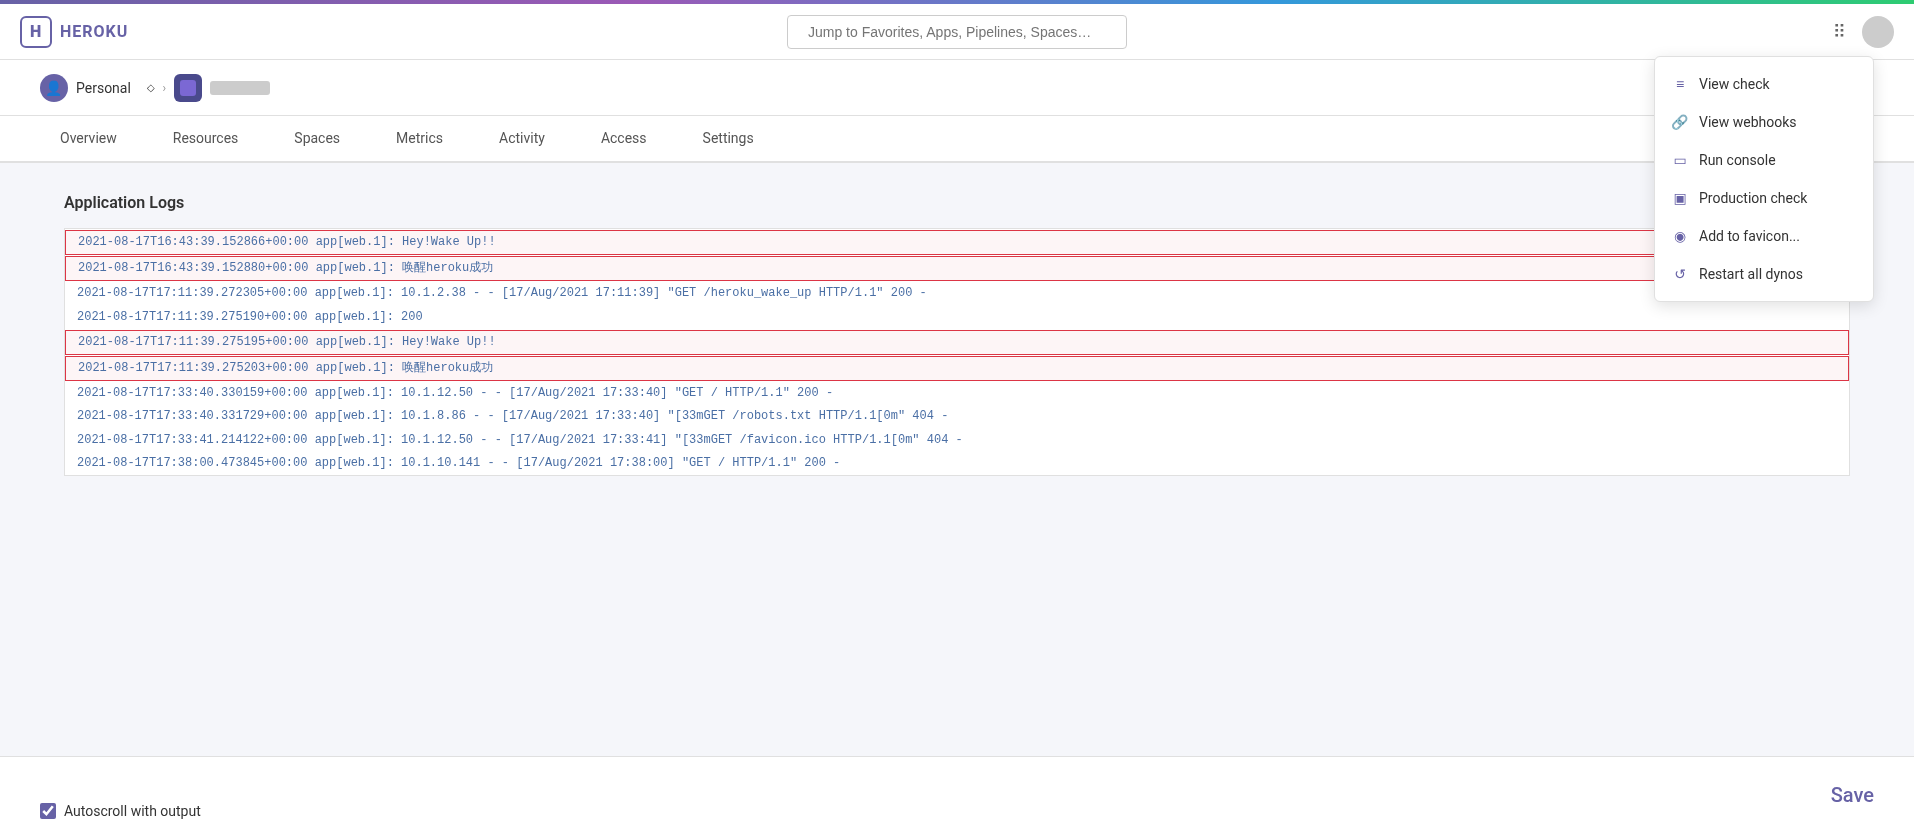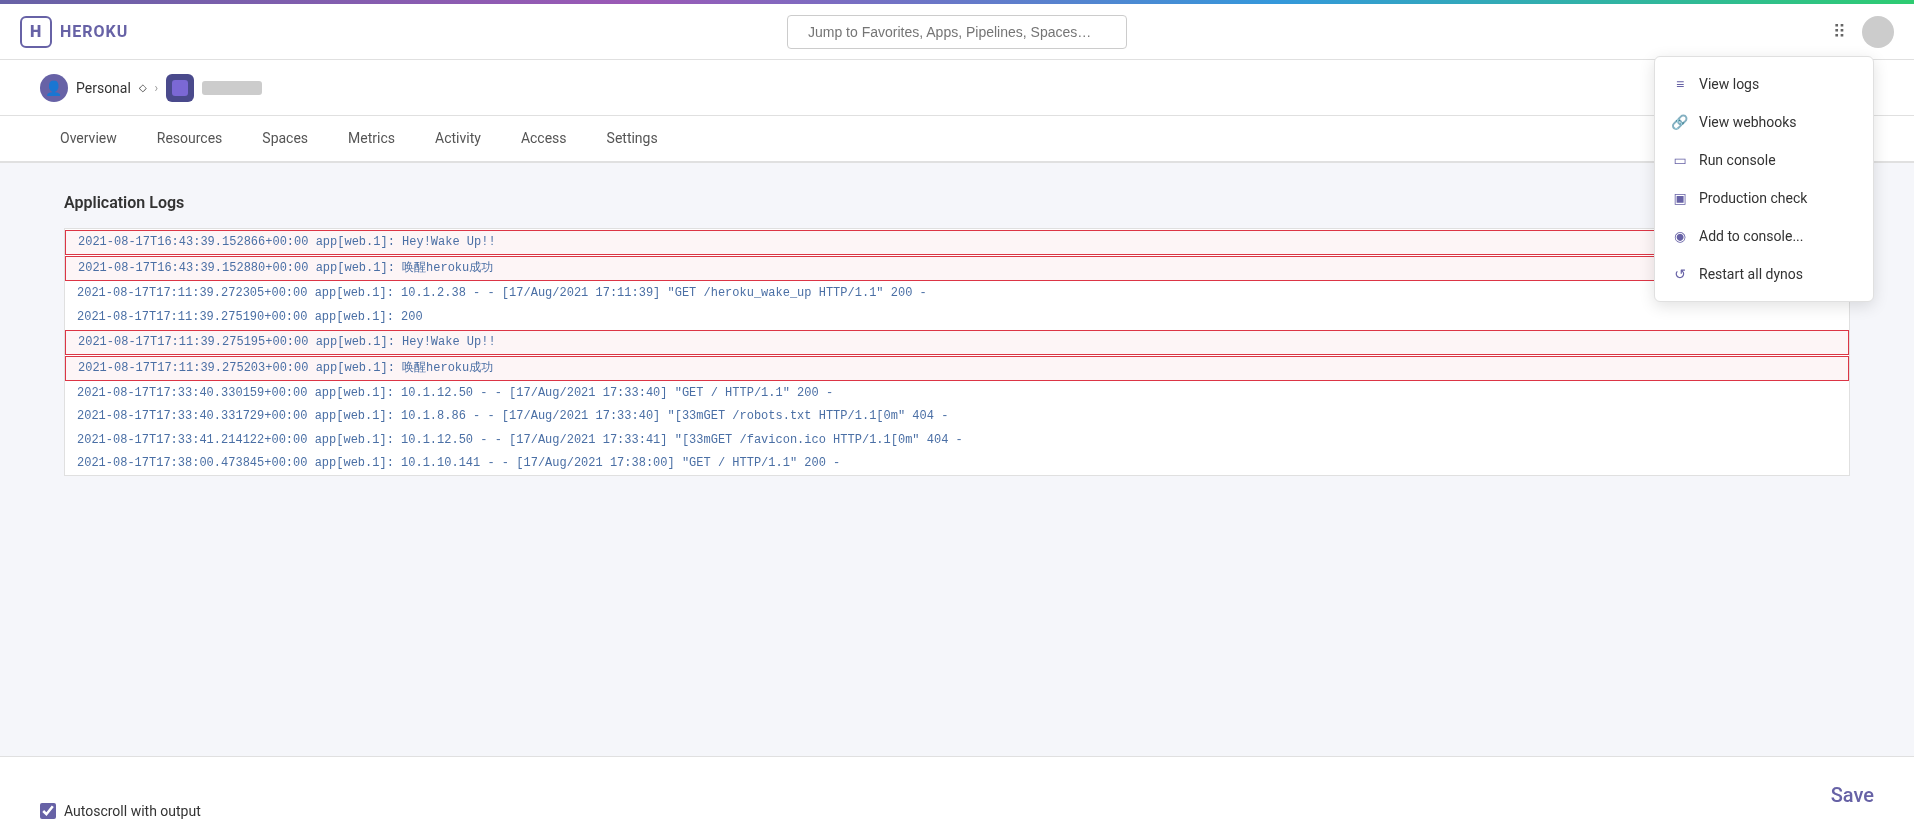--- a/index.html
+++ b/index.html
@@ -94,21 +94,21 @@
       align-items: center;
       justify-content: center;
       color: white;
       font-size: 14px;
     }
     .breadcrumb-personal {
       font-size: 14px;
       color: #333;
       display: flex;
       align-items: center;
-      gap: 8px;
+      gap: 16px;
       cursor: pointer;
     }
     .breadcrumb-chevron {
       color: #999;
       font-size: 12px;
     }
     .breadcrumb-app-icon {
       width: 28px;
       height: 28px;
       border-radius: 6px;
@@ -159,21 +159,21 @@
       gap: 6px;
     }
 
     
     .nav-tabs {
       background: #fff;
       border-bottom: 2px solid #e0e0e0;
       padding: 0 40px;
       display: flex;
       align-items: center;
-      gap: 0;
+      gap: 16px;
     }
     .nav-tab {
       padding: 14px 20px;
       font-size: 14px;
       color: #555;
       cursor: pointer;
       border-bottom: 3px solid transparent;
       margin-bottom: -2px;
       text-decoration: none;
     }
@@ -358,37 +358,37 @@
       <div class="log-line">2021-08-17T17:33:40.330159+00:00  app[web.1]:  10.1.12.50 - - [17/Aug/2021 17:33:40] "GET / HTTP/1.1" 200 -</div>
       <div class="log-line">2021-08-17T17:33:40.331729+00:00  app[web.1]:  10.1.8.86 - - [17/Aug/2021 17:33:40] "[33mGET /robots.txt HTTP/1.1[0m" 404 -</div>
       <div class="log-line">2021-08-17T17:33:41.214122+00:00  app[web.1]:  10.1.12.50 - - [17/Aug/2021 17:33:41] "[33mGET /favicon.ico HTTP/1.1[0m" 404 -</div>
       <div class="log-line">2021-08-17T17:38:00.473845+00:00  app[web.1]:  10.1.10.141 - - [17/Aug/2021 17:38:00] "GET / HTTP/1.1" 200 -</div>
     </div>
 </div>
 
 <div class="dropdown-menu" id="dropdown-menu">
   <div class="dropdown-item">
     <span class="dropdown-icon">≡</span>
-    <span>View logs</span>
+    <span>View check</span>
   </div>
   <div class="dropdown-item">
     <span class="dropdown-icon">🔗</span>
     <span>View webhooks</span>
   </div>
   <div class="dropdown-item">
     <span class="dropdown-icon">▭</span>
     <span>Run console</span>
   </div>
   <div class="dropdown-item">
     <span class="dropdown-icon">▣</span>
     <span>Production check</span>
   </div>
   <div class="dropdown-item">
     <span class="dropdown-icon">◉</span>
-    <span>Add to console...</span>
+    <span>Add to favicon...</span>
   </div>
   <div class="dropdown-item">
     <span class="dropdown-icon">↺</span>
     <span>Restart all dynos</span>
   </div>
 </div>
 
 <div class="log-footer">
   <div class="autoscroll-check">
     <input type="checkbox" checked="" style="">

